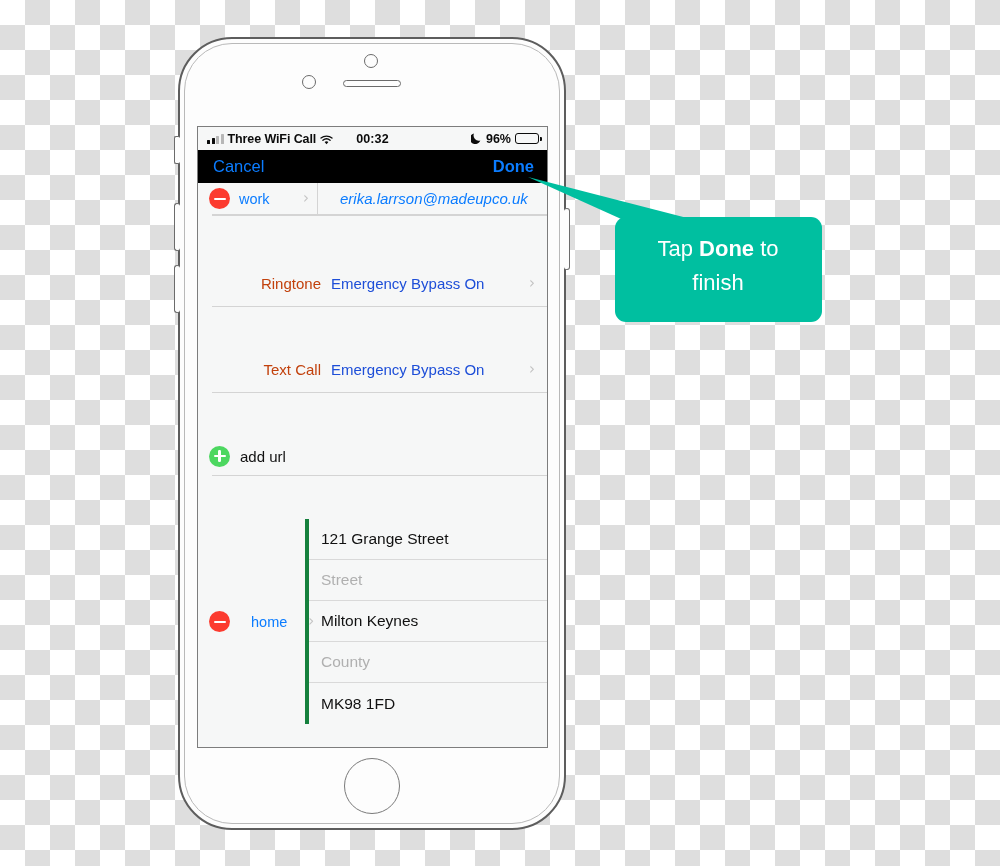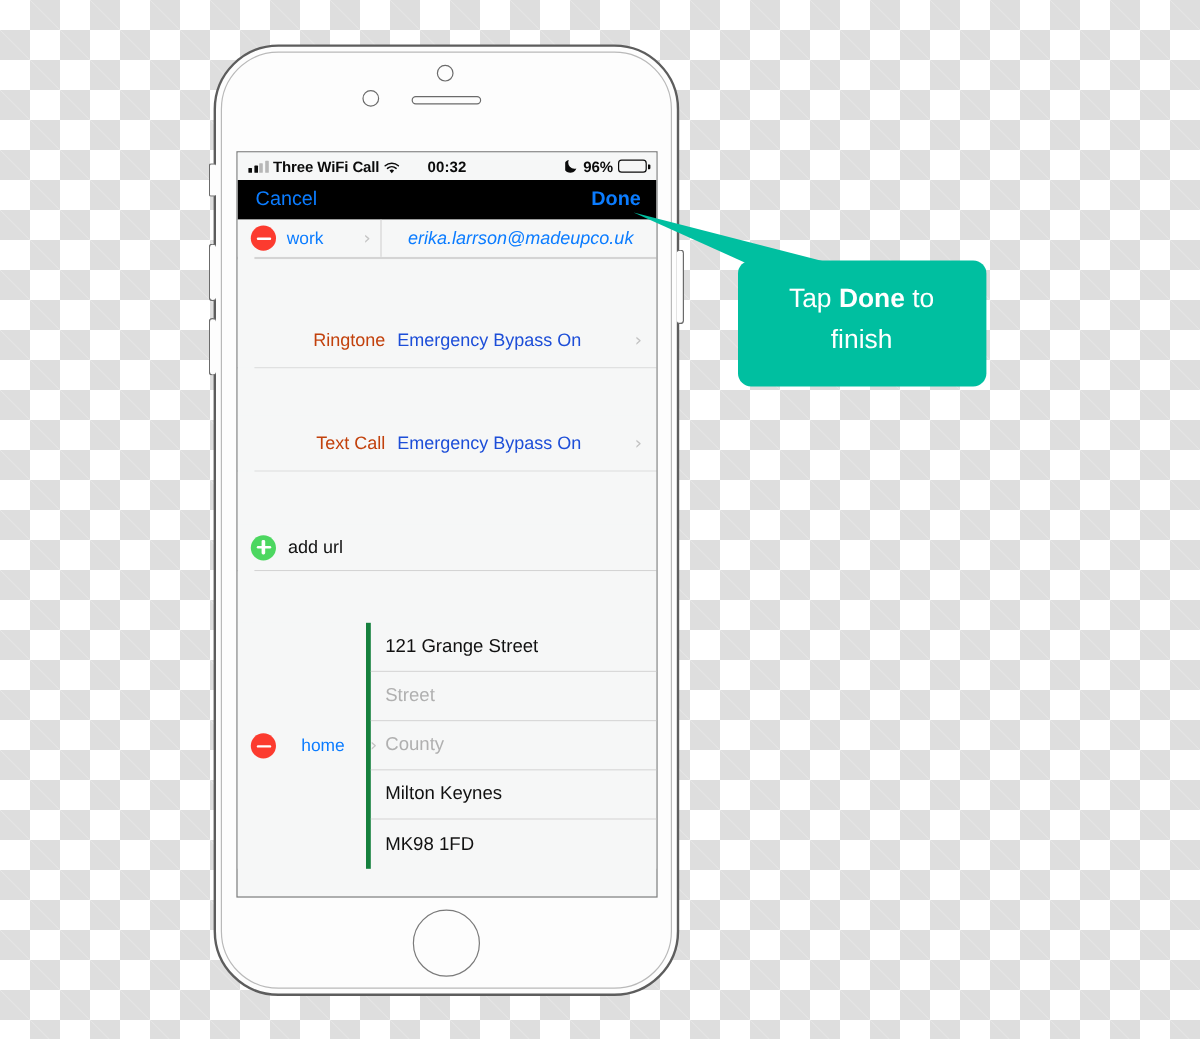--- a/index.html
+++ b/index.html
@@ -447,22 +447,22 @@
 
     <div class="addr-block">
       <div class="addr-left">
         <span class="minus-icon"></span>
         <span class="label-blue">home</span>
         <span class="chev chev-grey" style="margin-left:auto;padding-right:8px;">›</span>
       </div>
       <div class="addr-right">
         <div class="addr-field">121 Grange Street</div>
         <div class="addr-field placeholder">Street</div>
+        <div class="addr-field">Milton Keynes</div>
         <div class="addr-field placeholder">County</div>
-        <div class="addr-field">Milton Keynes</div>
         <div class="addr-field last">MK98 1FD</div>
       </div>
     </div>
 
   </div>
 
   <svg class="callout-svg" viewBox="0 0 320 170">
     <path d="M13 9 L180 52 L175 82 Z" fill="#00bfa0"></path>
     <rect x="100" y="49" width="207" height="105" rx="11" ry="11" fill="#00bfa0"></rect>
   </svg>

